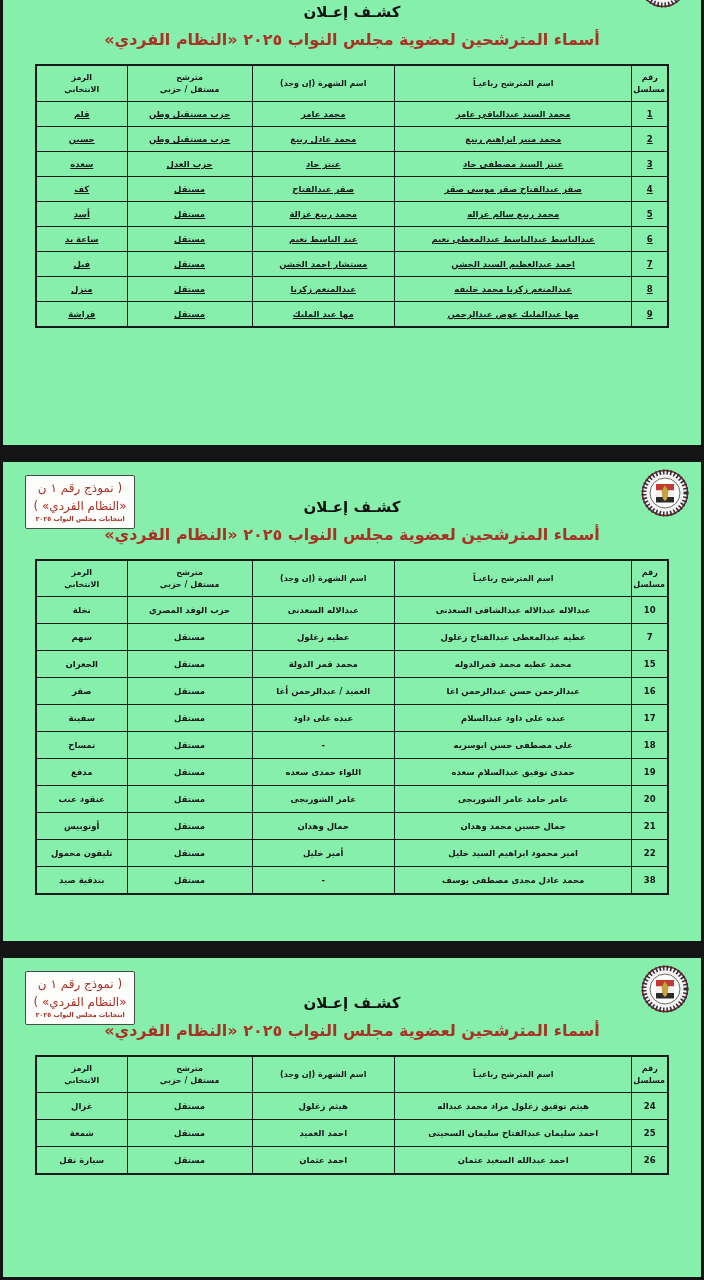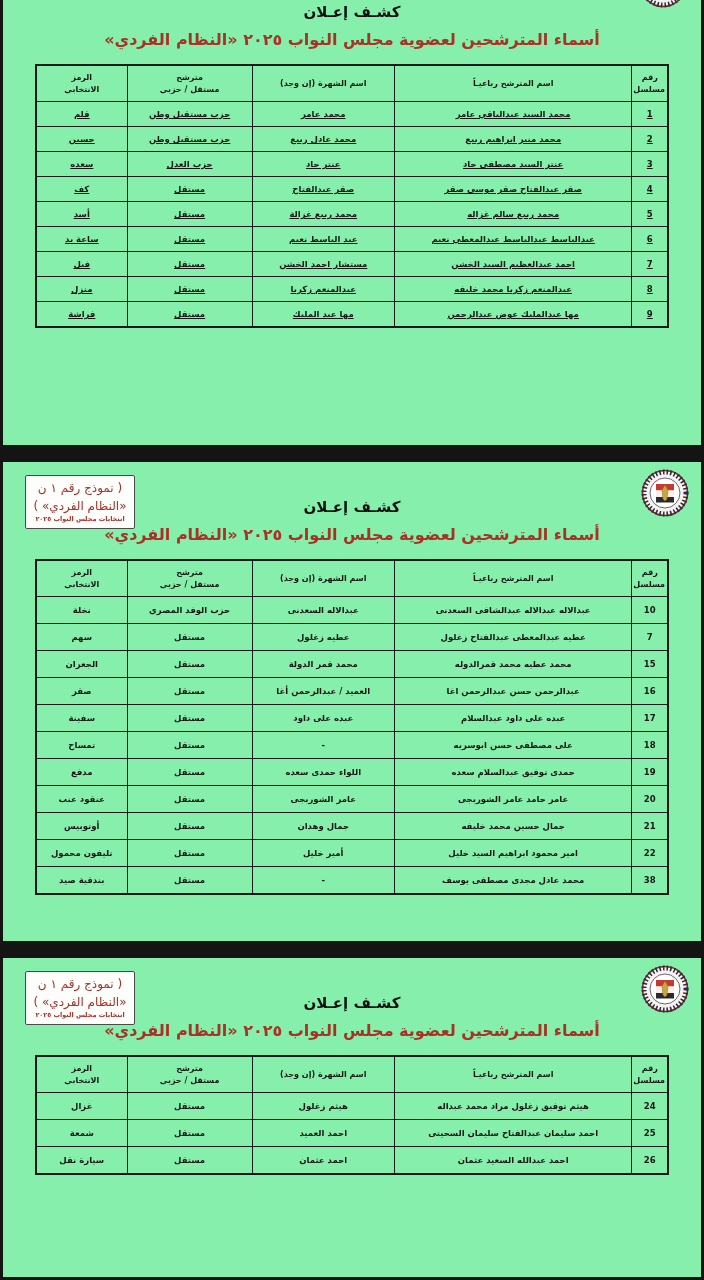--- a/index.html
+++ b/index.html
@@ -261,21 +261,21 @@
         </tr>
         <tr>
           <td dir="ltr" style="font-family: &quot;DejaVu Sans&quot;, sans-serif;">20</td>
           <td>عامر حامد عامر الشوربجى</td>
           <td>عامر الشوربجى</td>
           <td>مستقل</td>
           <td>عنقود عنب</td>
         </tr>
         <tr>
           <td dir="ltr" style="font-family: &quot;DejaVu Sans&quot;, sans-serif;">21</td>
-          <td>جمال حسين محمد خليفه</td>
+          <td>جمال حسين محمد وهدان</td>
           <td>جمال وهدان</td>
           <td>مستقل</td>
           <td>أوتوبيس</td>
         </tr>
         <tr>
           <td dir="ltr" style="font-family: &quot;DejaVu Sans&quot;, sans-serif;">22</td>
           <td>امير محمود ابراهيم السيد خليل</td>
           <td>أمير خليل</td>
           <td>مستقل</td>
           <td>تليفون محمول</td>

